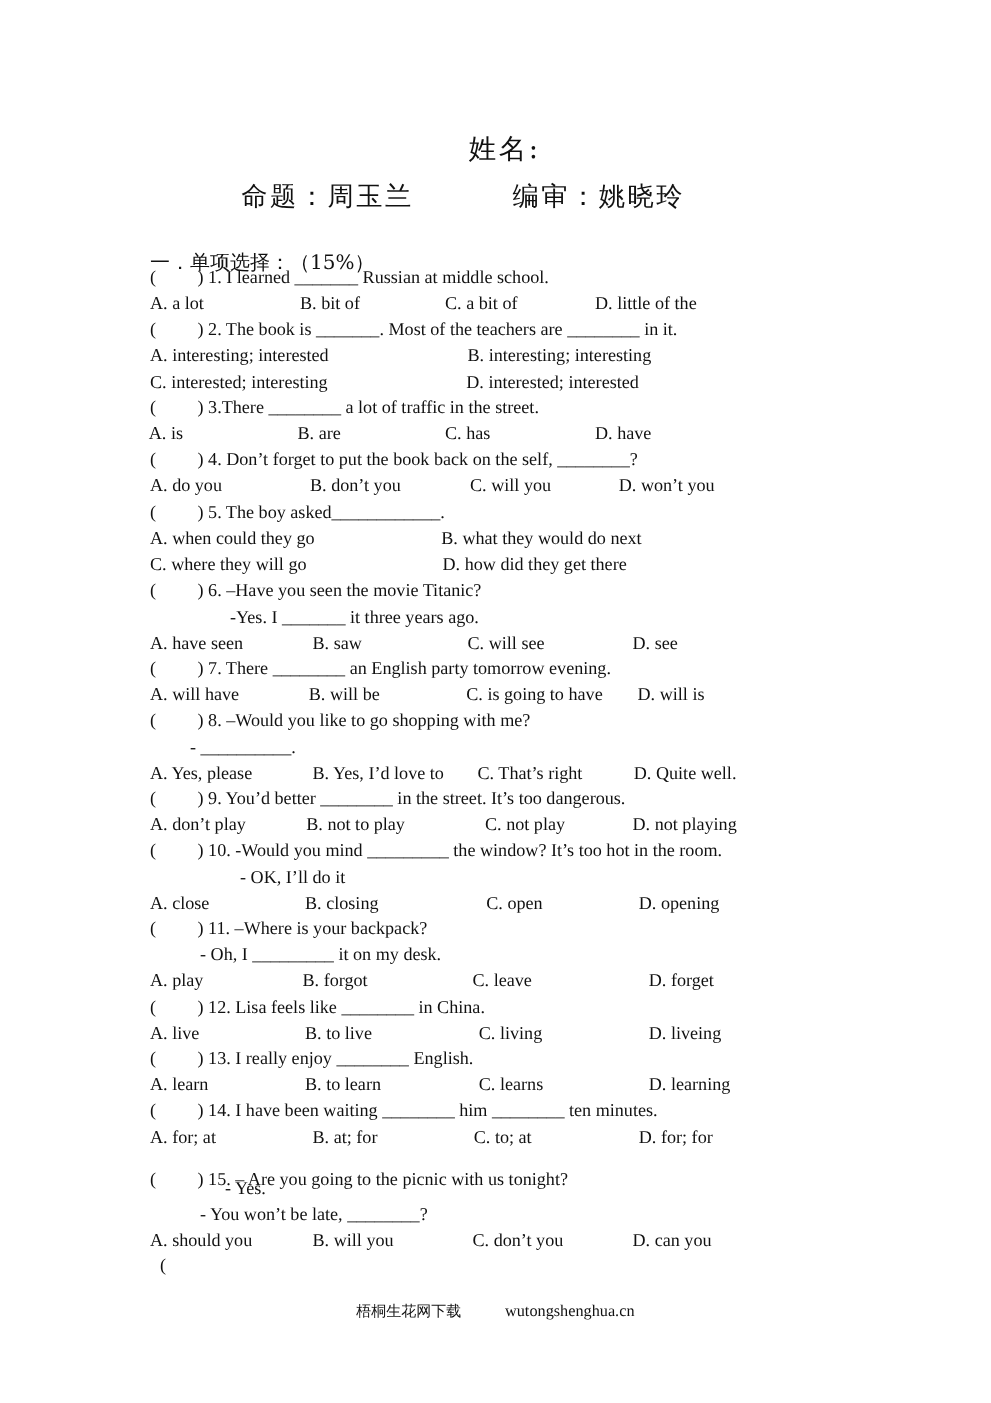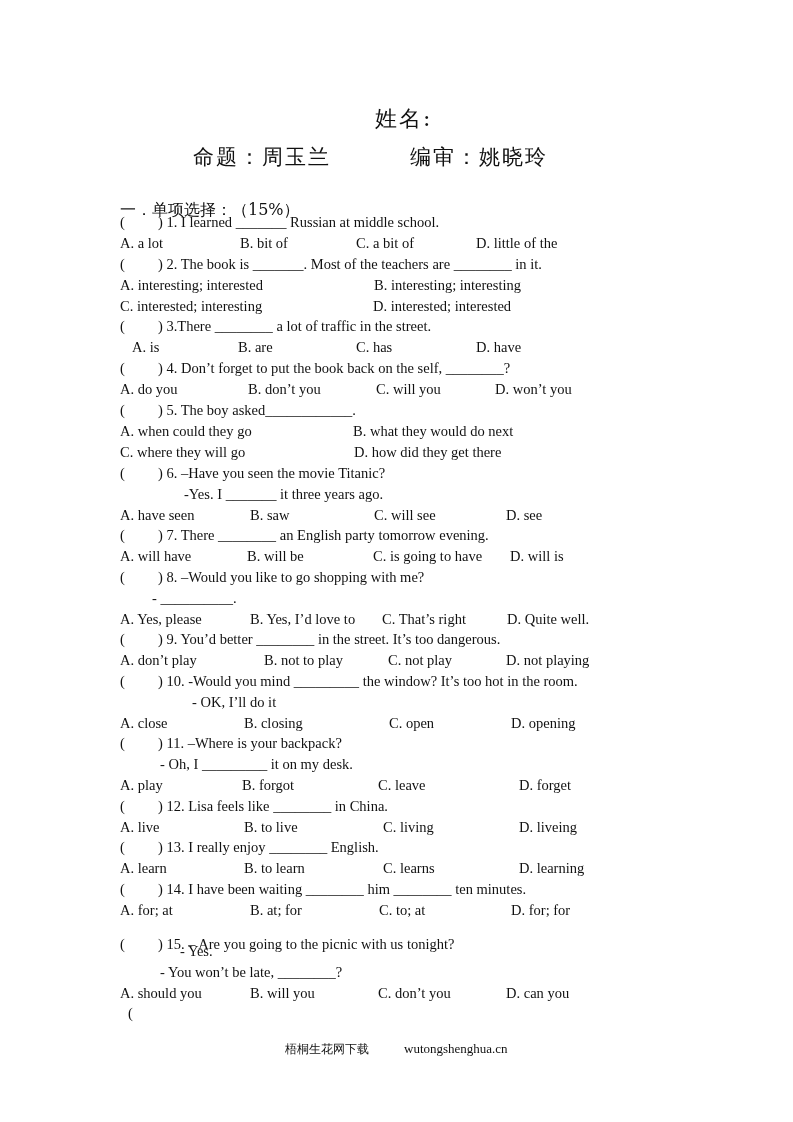--- a/index.html
+++ b/index.html
@@ -34,21 +34,21 @@
 <div class="abs line" style="top:256px;"><span class="q-paren">(</span><span>) 2. The book is _______. Most of the teachers are ________ in it.</span></div>
 <div>
   <span class="opt" style="left:120px;top:277px;">A. interesting; interested</span>
   <span class="opt" style="left:374px;top:277px;">B. interesting; interesting</span>
   <span class="opt" style="left:120px;top:298px;">C. interested; interesting</span>
   <span class="opt" style="left:373px;top:298px;">D. interested; interested</span>
 </div>
 
 <div class="abs line" style="top:318px;"><span class="q-paren">(</span><span>) 3.There ________ a lot of traffic in the street.</span></div>
 <div>
-  <span class="opt" style="left:132px;top:339px;">A. is</span>
+  <span class="opt" style="left:119px;top:339px;">A. is</span>
   <span class="opt" style="left:238px;top:339px;">B. are</span>
   <span class="opt" style="left:356px;top:339px;">C. has</span>
   <span class="opt" style="left:476px;top:339px;">D. have</span>
 </div>
 
 <div class="abs line" style="top:360px;"><span class="q-paren">(</span><span>) 4. Don’t forget to put the book back on the self, ________?</span></div>
 <div>
   <span class="opt" style="left:120px;top:381px;">A. do you</span>
   <span class="opt" style="left:248px;top:381px;">B. don’t you</span>
   <span class="opt" style="left:376px;top:381px;">C. will you</span>
@@ -85,21 +85,21 @@
 <div>
   <span class="opt" style="left:120px;top:611px;">A. Yes, please</span>
   <span class="opt" style="left:250px;top:611px;">B. Yes, I’d love to</span>
   <span class="opt" style="left:382px;top:611px;">C. That’s right</span>
   <span class="opt" style="left:507px;top:611px;">D. Quite well.</span>
 </div>
 
 <div class="abs line" style="top:631px;"><span class="q-paren">(</span><span>) 9. You’d better ________ in the street. It’s too dangerous.</span></div>
 <div>
   <span class="opt" style="left:120px;top:652px;">A. don’t play</span>
-  <span class="opt" style="left:245px;top:652px;margin-left:19px;">B. not to play</span>
+  <span class="opt" style="left:245px;top:652px;">B. not to play</span>
   <span class="opt" style="left:388px;top:652px;">C. not play</span>
   <span class="opt" style="left:506px;top:652px;">D. not playing</span>
 </div>
 
 <div class="abs line" style="top:673px;"><span class="q-paren">(</span><span>) 10. -Would you mind _________ the window? It’s too hot in the room.</span></div>
 <div class="abs line" style="top:694px;left:192px;">- OK, I’ll do it</div>
 <div>
   <span class="opt" style="left:120px;top:715px;">A. close</span>
   <span class="opt" style="left:244px;top:715px;">B. closing</span>
   <span class="opt" style="left:389px;top:715px;">C. open</span>

